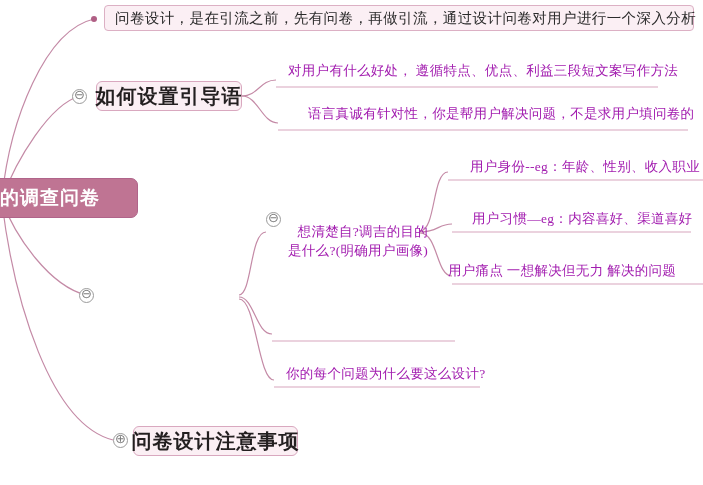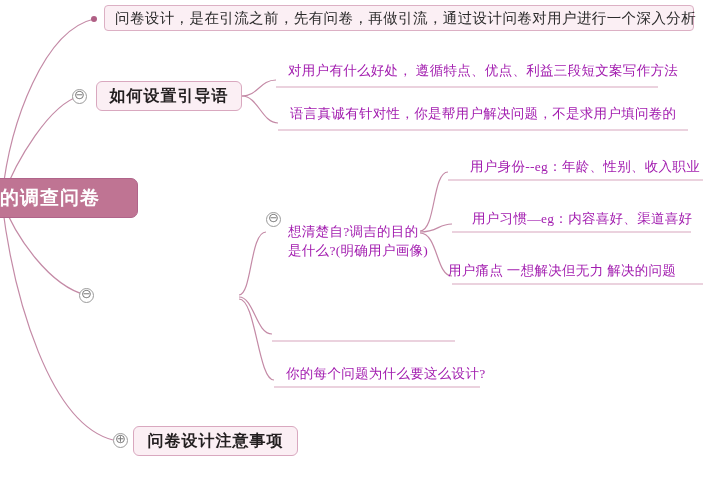--- a/index.html
+++ b/index.html
@@ -55,21 +55,21 @@
     border-radius: 6px;
     box-sizing: border-box;
     display: flex;
     align-items: center;
     justify-content: center;
     color: #231f20;
     font-weight: bold;
     white-space: nowrap;
   }
   .topic-node.lvl1 {
-    font-size: 16px;
+    font-size: 20px;
     letter-spacing: 1px;
     height: 30px;
   }
   .topic-node.banner {
     background: #fbeff4;
     border: 1px solid #dcb0c4;
     border-radius: 4px;
     font-weight: normal;
     font-size: 14.5px;
     justify-content: flex-start;
@@ -171,32 +171,32 @@
   <div class="toggle" style="left:72px; top:89px;">
     <span>⊖</span>
   </div>
   <div class="topic-node lvl1" style="left:96px; top:81px; width:146px;">
     <span>如何设置引导语</span>
   </div>
 
   <div class="leaf-node" style="left:288px; top:62px;">
     <span>对用户有什么好处，  遵循特点、优点、利益三段短文案写作方法</span>
   </div>
-  <div class="leaf-node" style="left:290px; top:105px;">
+  <div class="leaf-node" style="left:308px; top:105px;">
     <span>语言真诚有针对性，你是帮用户解决问题，不是求用户填问卷的</span>
   </div>
 
   <div class="toggle" style="left:79px; top:288px;">
     <span>⊖</span>
   </div>
 
   <div class="toggle" style="left:266px; top:212px;">
     <span>⊖</span>
   </div>
-  <div class="leaf-node multiline" style="left:288px; top:203px;">
+  <div class="leaf-node multiline" style="left:288px; top:203px;text-align:right;">
     <span>想清楚自?调吉的目的
 是什么?(明确用户画像)</span>
   </div>
 
   <div class="leaf-node" style="left:286px; top:365px;">
     <span>你的每个问题为什么要这么设计?</span>
   </div>
 
   <div class="leaf-node" style="left:472px; top:210px;">
     <span>用户习惯—eg：内容喜好、渠道喜好</span>

